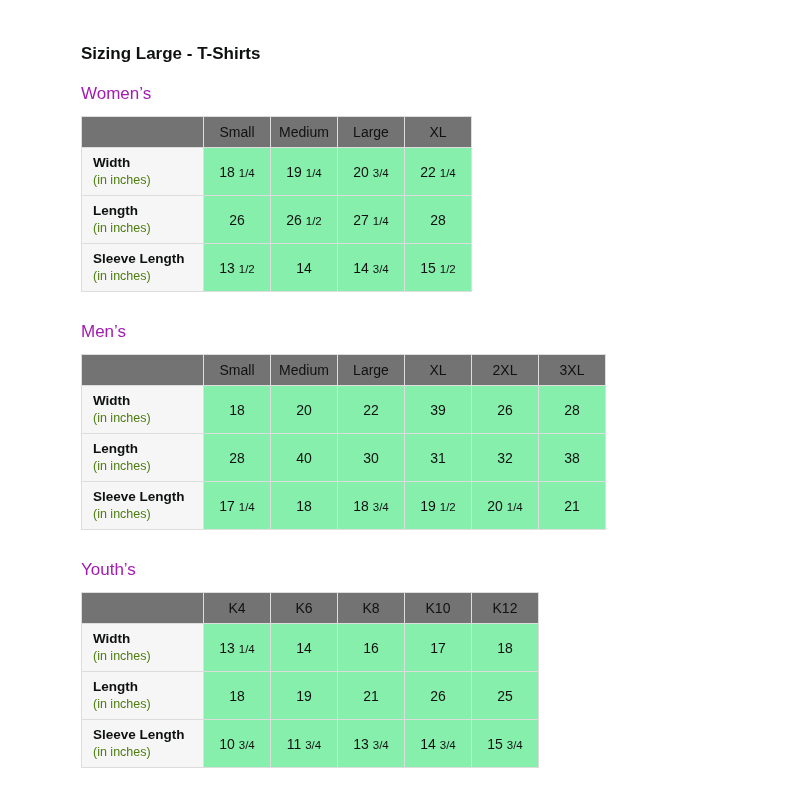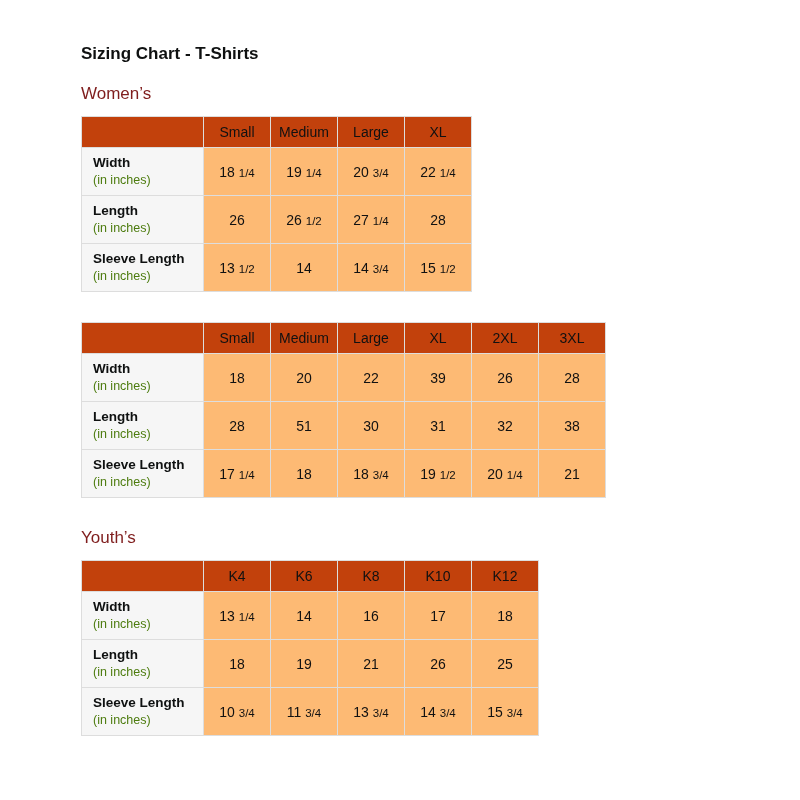--- a/index.html
+++ b/index.html
@@ -18,41 +18,41 @@
     font-size: 17px;
     font-weight: 700;
     line-height: 19px;
     color: #0f1111;
   }
   .section-heading {
     margin: 21px 0 13px 0;
     font-size: 17px;
     font-weight: 400;
     line-height: 19px;
-    color: #7f1d1d;
+    color: #a21caf;
   }
   table.size-chart {
     border-collapse: collapse;
     table-layout: fixed;
     margin-bottom: 30px;
   }
   table.size-chart th, table.size-chart td {
     border: 1px solid #dddddd;
     font-weight: 400;
     font-size: 14px;
     text-align: center;
     vertical-align: middle;
     padding: 0;
     color: #111111;
   }
   table.size-chart thead tr { height: 31px; }
   table.size-chart tbody tr { height: 46px; }
-  table.size-chart thead th { background: #c2410c; width: 66px; }
+  table.size-chart thead th { background: #737373; width: 66px; }
   table.size-chart thead th.corner { width: 104px; }
-  table.size-chart tbody td { background: #fdba74; width: 66px; }
+  table.size-chart tbody td { background: #86efac; width: 66px; }
   table.size-chart tbody th.rowlabel {
     background: #f6f6f6;
     width: 104px;
     text-align: left;
     padding: 6px 6px 6px 11px;
   }
   .rowlabel .lbl {
     font-weight: 700;
     font-size: 13.5px;
     line-height: 18px;
@@ -63,21 +63,21 @@
     font-size: 12.5px;
     line-height: 17px;
     color: #4d7c0f;
   }
   .frac { font-size: 11.5px; }
 </style>
 </head>
 <body>
 
 <div class="content">
-  <h1 class="page-title">Sizing Chart - T-Shirts</h1>
+  <h1 class="page-title">Sizing Large - T-Shirts</h1>
 
   <h2 class="section-heading">Women’s</h2>
   <table class="size-chart">
       <thead>
         <tr>
           <th class="corner"></th>
           <th>Small</th>
           <th>Medium</th>
           <th>Large</th>
           <th>XL</th>
@@ -110,20 +110,21 @@
             <div class="sub">(in inches)</div>
           </th>
           <td>13 <span class="frac">1/2</span></td>
           <td>14</td>
           <td>14 <span class="frac">3/4</span></td>
           <td>15 <span class="frac">1/2</span></td>
         </tr>
       </tbody>
     </table>
 
+  <h2 class="section-heading">Men’s</h2>
   <table class="size-chart">
       <thead>
         <tr>
           <th class="corner"></th>
           <th>Small</th>
           <th>Medium</th>
           <th>Large</th>
           <th>XL</th>
           <th>2XL</th>
           <th>3XL</th>
@@ -141,21 +142,21 @@
           <td>39</td>
           <td>26</td>
           <td>28</td>
         </tr>
         <tr>
           <th class="rowlabel">
             <div class="lbl">Length</div>
             <div class="sub">(in inches)</div>
           </th>
           <td>28</td>
-          <td>51</td>
+          <td>40</td>
           <td>30</td>
           <td>31</td>
           <td>32</td>
           <td>38</td>
         </tr>
         <tr>
           <th class="rowlabel">
             <div class="lbl">Sleeve Length</div>
             <div class="sub">(in inches)</div>
           </th>

